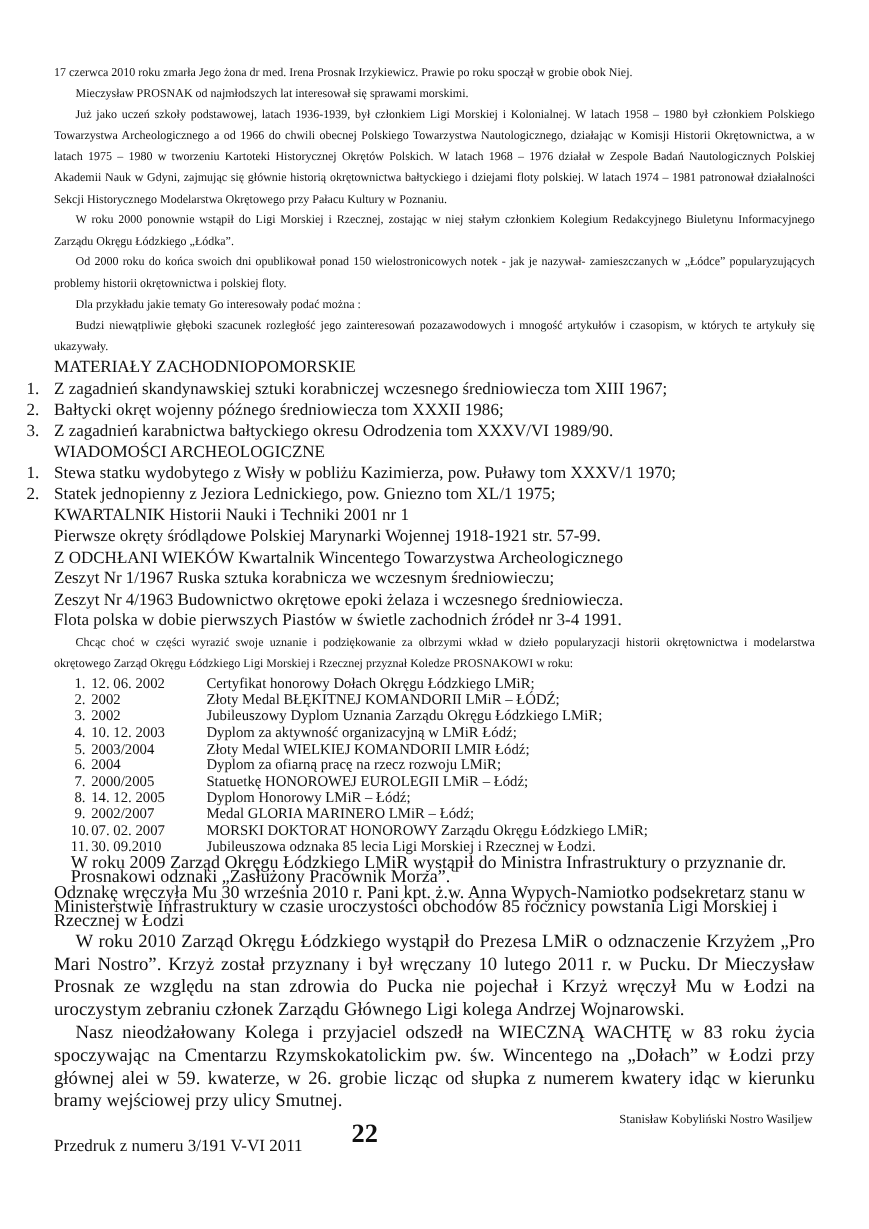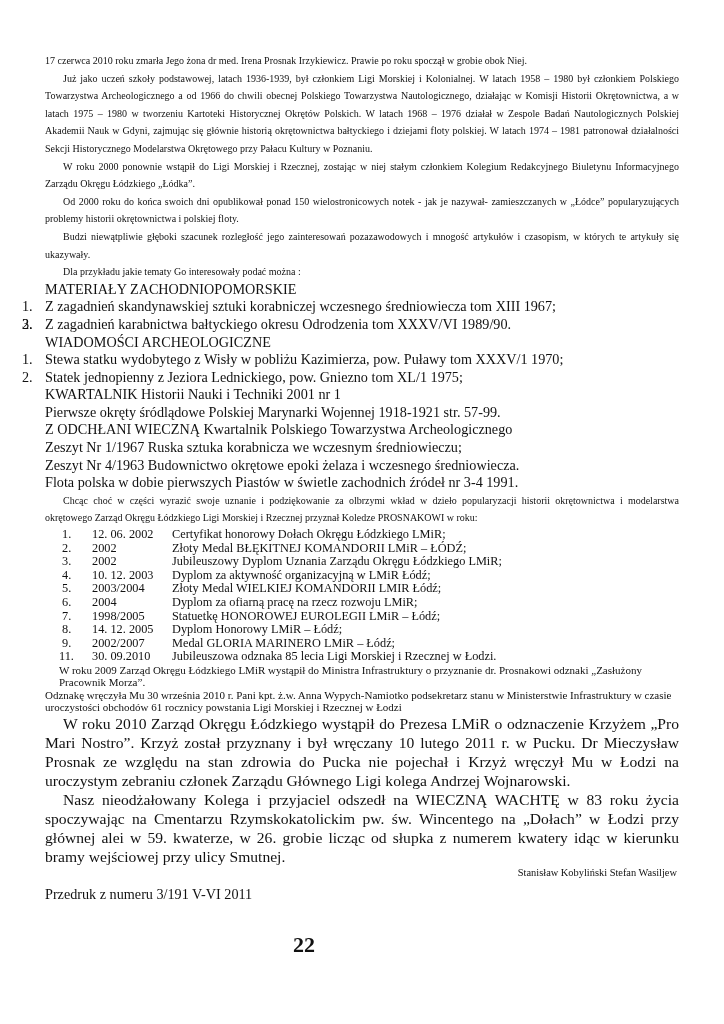--- a/index.html
+++ b/index.html
@@ -12,58 +12,59 @@
     .p { font-size: 10px; line-height: 17.6px; text-align: justify; margin: 0; }
     .ind { text-indent: 18px; }
     .lastline { text-align-last: left; }
     .plain { font-size: 14.2px; line-height: 17.6px; margin: 0; white-space: nowrap; }
     .heading { padding-left: 0; }
     .num-item { position: relative; font-size: 14.2px; line-height: 17.6px; margin: 0; white-space: nowrap; }
     .num-item .n { position: absolute; left: -23px; width: 16px; text-align: left; }
     .awards { margin: 1px 0 0 0; }
     .award { position: relative; font-size: 12.3px; line-height: 13.6px; height: 13.6px; white-space: nowrap; }
     .award .an { position: absolute; left: 17px; }
-    .award .ad { position: absolute; left: 47px; }
+    .award .ad { position: absolute; left: 31px; }
     .award .at { position: absolute; left: 127px; }
-    .note { font-size: 11px; line-height: 12.4px; margin: 0; }
+    .note { font-size: 15px; line-height: 12.4px; margin: 0; }
     .note.ind1 { padding-left: 14px; }
     .big { font-size: 15.6px; line-height: 19px; text-align: justify; margin: 0; }
     .big.ind { text-indent: 18px; }
     .sig { font-size: 10.4px; line-height: 13px; text-align: right; margin: 0; padding-right: 2px; }
     .reprint { font-size: 14.2px; line-height: 18px; margin: 6px 0 0 0; }
     .pagenum {
       position: absolute; left: 0; width: 608px; top: 932px; text-align: center;
       font-size: 22px; font-weight: bold; line-height: 26px;
     }
   </style>
 </head>
 <body>
 
 <div class="page">
   <p class="p lastline">17 czerwca 2010 roku zmarła Jego żona dr med. Irena Prosnak Irzykiewicz. Prawie po roku spoczął w grobie obok Niej.</p>
+  <p class="p ind">Mieczysław PROSNAK od najmłodszych lat interesował się sprawami morskimi.</p>
   <p class="p ind">Już jako uczeń szkoły podstawowej, latach 1936-1939, był członkiem Ligi Morskiej i Kolonialnej. W latach 1958 – 1980 był członkiem Polskiego Towarzystwa Archeologicznego a od 1966 do chwili obecnej Polskiego Towarzystwa Nautologicznego, działając w Komisji Historii Okrętownictwa, a w latach 1975 – 1980 w tworzeniu Kartoteki Historycznej Okrętów Polskich. W latach 1968 – 1976 działał w Zespole Badań Nautologicznych Polskiej Akademii Nauk w Gdyni, zajmując się głównie historią okrętownictwa bałtyckiego i dziejami floty polskiej. W latach 1974 – 1981 patronował działalności Sekcji Historycznego Modelarstwa Okrętowego przy Pałacu Kultury w Poznaniu.</p>
   <p class="p ind">W roku 2000 ponownie wstąpił do Ligi Morskiej i Rzecznej, zostając w niej stałym członkiem Kolegium Redakcyjnego Biuletynu Informacyjnego Zarządu Okręgu Łódzkiego „Łódka”.</p>
   <p class="p ind">Od 2000 roku do końca swoich dni opublikował ponad 150 wielostronicowych notek - jak je nazywał- zamieszczanych w „Łódce” popularyzujących problemy historii okrętownictwa i polskiej floty.</p>
+  <p class="p ind">Dla przykładu jakie tematy Go interesowały podać można :</p>
   <p class="p ind">Budzi niewątpliwie głęboki szacunek rozległość jego zainteresowań pozazawodowych i mnogość artykułów i czasopism, w których te artykuły się ukazywały.</p>
-  <p class="p ind">Dla przykładu jakie tematy Go interesowały podać można :</p>
 
   <div>
     <p class="plain heading">MATERIAŁY ZACHODNIOPOMORSKIE</p>
     <p class="num-item"><span class="n">1.</span><span>Z zagadnień skandynawskiej sztuki korabniczej wczesnego średniowiecza tom XIII 1967;</span></p>
-    <p class="num-item"><span class="n">2.</span></p>
+    <p class="num-item"><span class="n">2.</span><span>Bałtycki okręt wojenny późnego średniowiecza tom XXXII 1986;</span></p>
     <p class="num-item"><span class="n">3.</span><span>Z zagadnień karabnictwa bałtyckiego okresu Odrodzenia tom XXXV/VI 1989/90.</span></p>
 
     <p class="plain heading">WIADOMOŚCI ARCHEOLOGICZNE</p>
     <p class="num-item"><span class="n">1.</span><span>Stewa statku wydobytego z Wisły w pobliżu Kazimierza, pow. Puławy tom XXXV/1 1970;</span></p>
     <p class="num-item"><span class="n">2.</span><span>Statek jednopienny z Jeziora Lednickiego, pow. Gniezno  tom XL/1 1975;</span></p>
 
     <p class="plain">KWARTALNIK Historii Nauki i Techniki 2001 nr 1</p>
     <p class="plain">Pierwsze okręty śródlądowe Polskiej Marynarki Wojennej 1918-1921 str. 57-99.</p>
 
-    <p class="plain">Z ODCHŁANI WIECZNĄ Kwartalnik Polskiego Towarzystwa Archeologicznego</p>
+    <p class="plain">Z ODCHŁANI WIEKÓW Kwartalnik Wincentego Towarzystwa Archeologicznego</p>
     <p class="plain">Zeszyt Nr 1/1967 Ruska sztuka korabnicza we wczesnym średniowieczu;</p>
     <p class="plain">Zeszyt Nr 4/1963 Budownictwo okrętowe epoki żelaza i wczesnego średniowiecza.</p>
 
     <p class="plain">Flota polska w dobie pierwszych Piastów w świetle zachodnich źródeł  nr 3-4 1991.</p>
   </div>
 
   <p class="p ind lastline">Chcąc choć w części wyrazić swoje uznanie i podziękowanie za olbrzymi wkład w dzieło popularyzacji historii okrętownictwa i modelarstwa okrętowego Zarząd Okręgu Łódzkiego Ligi Morskiej i Rzecznej przyznał Koledze PROSNAKOWI w roku:</p>
 
   <div class="awards">
     <div class="award">
@@ -91,42 +92,47 @@
         <span class="ad">2003/2004</span>
         <span class="at">Złoty Medal WIELKIEJ KOMANDORII LMIR Łódź;</span>
       </div>
     <div class="award">
         <span class="an">6.</span>
         <span class="ad">2004</span>
         <span class="at">Dyplom za ofiarną pracę na rzecz rozwoju  LMiR;</span>
       </div>
     <div class="award">
         <span class="an">7.</span>
-        <span class="ad">1998/2005</span>
+        <span class="ad">2000/2005</span>
         <span class="at">Statuetkę HONOROWEJ EUROLEGII LMiR – Łódź;</span>
       </div>
     <div class="award">
         <span class="an">8.</span>
         <span class="ad">14. 12. 2005</span>
         <span class="at">Dyplom Honorowy LMiR – Łódź;</span>
       </div>
     <div class="award">
         <span class="an">9.</span>
         <span class="ad">2002/2007</span>
         <span class="at">Medal GLORIA MARINERO LMiR – Łódź;</span>
       </div>
     <div class="award">
+        <span class="an" style="left:14px">10.</span>
+        <span class="ad">07. 02. 2007</span>
+        <span class="at">MORSKI DOKTORAT HONOROWY Zarządu Okręgu Łódzkiego LMiR;</span>
+      </div>
+    <div class="award">
         <span class="an" style="left:14px">11.</span>
         <span class="ad">30. 09.2010</span>
         <span class="at">Jubileuszowa odznaka 85 lecia Ligi Morskiej i Rzecznej w Łodzi.</span>
       </div>
   </div>
 
   <p class="note ind1">W roku 2009 Zarząd Okręgu Łódzkiego LMiR wystąpił do Ministra Infrastruktury o przyznanie dr. Prosnakowi odznaki „Zasłużony Pracownik Morza”.</p>
-  <p class="note">Odznakę wręczyła Mu 30 września 2010 r. Pani kpt. ż.w. Anna Wypych-Namiotko  podsekretarz stanu w Ministerstwie Infrastruktury w czasie uroczystości obchodów 61 rocznicy powstania Ligi Morskiej i Rzecznej w Łodzi</p>
+  <p class="note">Odznakę wręczyła Mu 30 września 2010 r. Pani kpt. ż.w. Anna Wypych-Namiotko  podsekretarz stanu w Ministerstwie Infrastruktury w czasie uroczystości obchodów 85 rocznicy powstania Ligi Morskiej i Rzecznej w Łodzi</p>
 
   <p class="big ind">W roku 2010 Zarząd Okręgu Łódzkiego wystąpił do Prezesa LMiR o odznaczenie Krzyżem „Pro Mari Nostro”. Krzyż został przyznany i był wręczany 10 lutego 2011 r. w Pucku. Dr Mieczysław Prosnak ze względu na stan zdrowia do Pucka nie pojechał i Krzyż wręczył Mu w Łodzi na uroczystym zebraniu członek Zarządu Głównego Ligi kolega Andrzej Wojnarowski.</p>
   <p class="big ind">Nasz nieodżałowany Kolega i przyjaciel odszedł na WIECZNĄ WACHTĘ w 83 roku życia spoczywając na Cmentarzu Rzymskokatolickim pw. św. Wincentego na „Dołach” w Łodzi przy głównej alei w 59. kwaterze, w 26. grobie licząc od słupka z numerem kwatery idąc w kierunku bramy wejściowej przy ulicy Smutnej.</p>
-  <p class="sig">Stanisław Kobyliński Stefan Wasiljew</p>
+  <p class="sig">Stanisław Kobyliński Nostro Wasiljew</p>
   <p class="reprint">Przedruk z numeru 3/191 V-VI 2011</p>
 </div>
 
 <div class="pagenum">22</div>
 
 </body></html>

